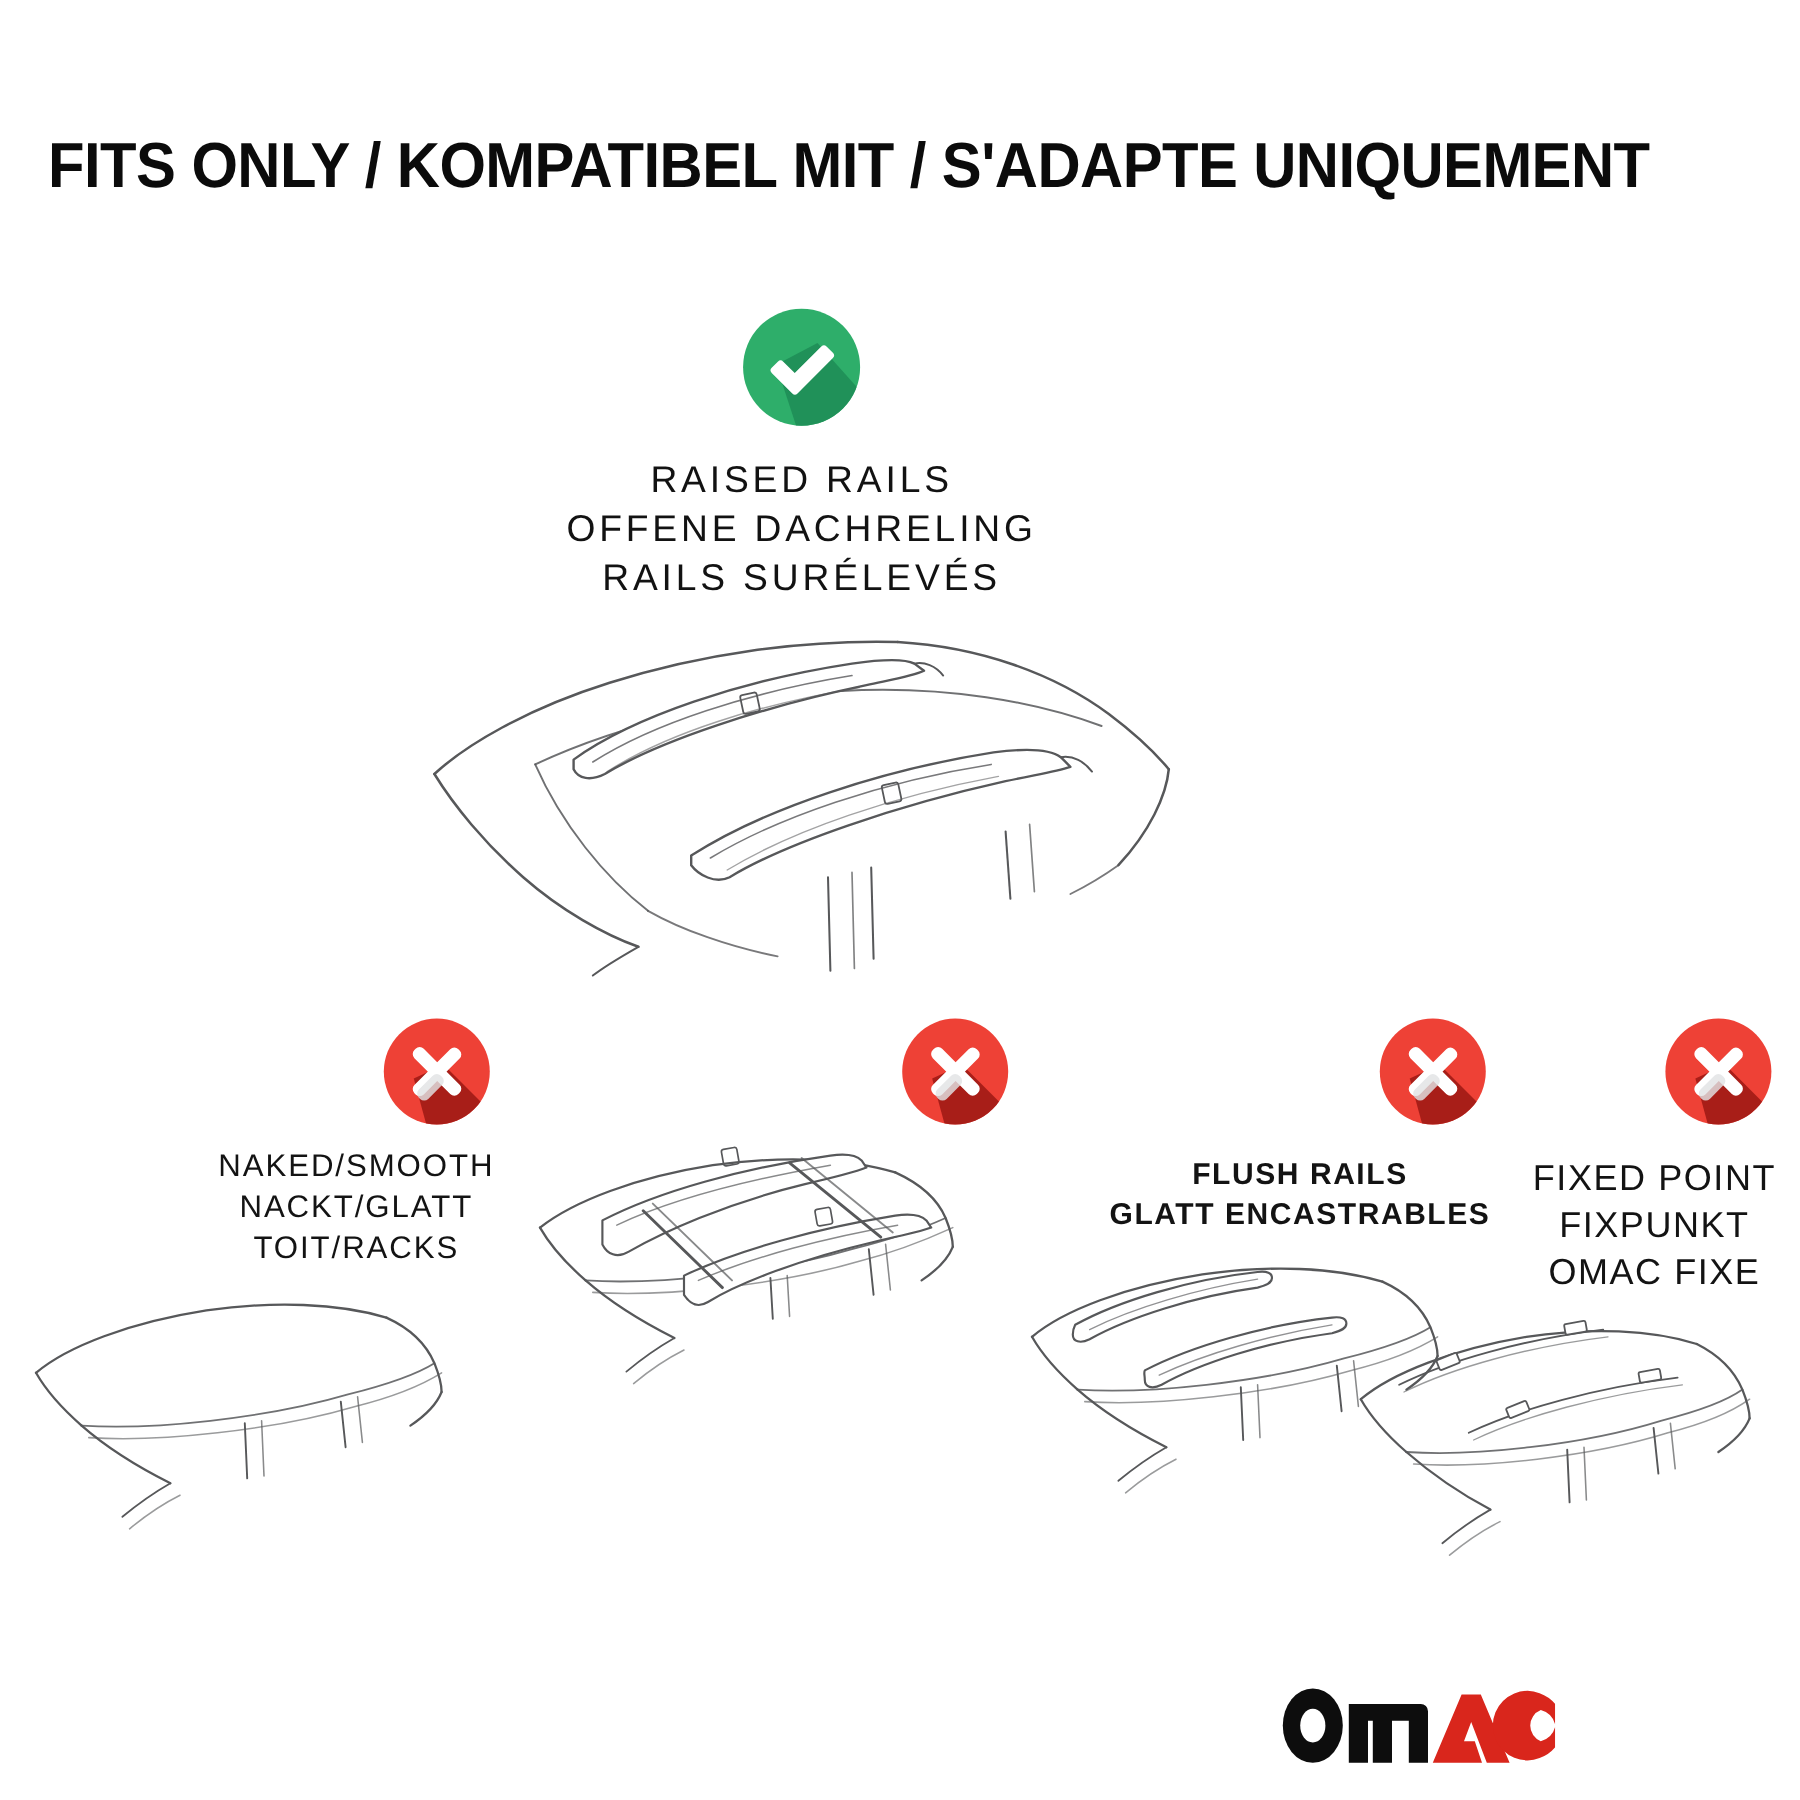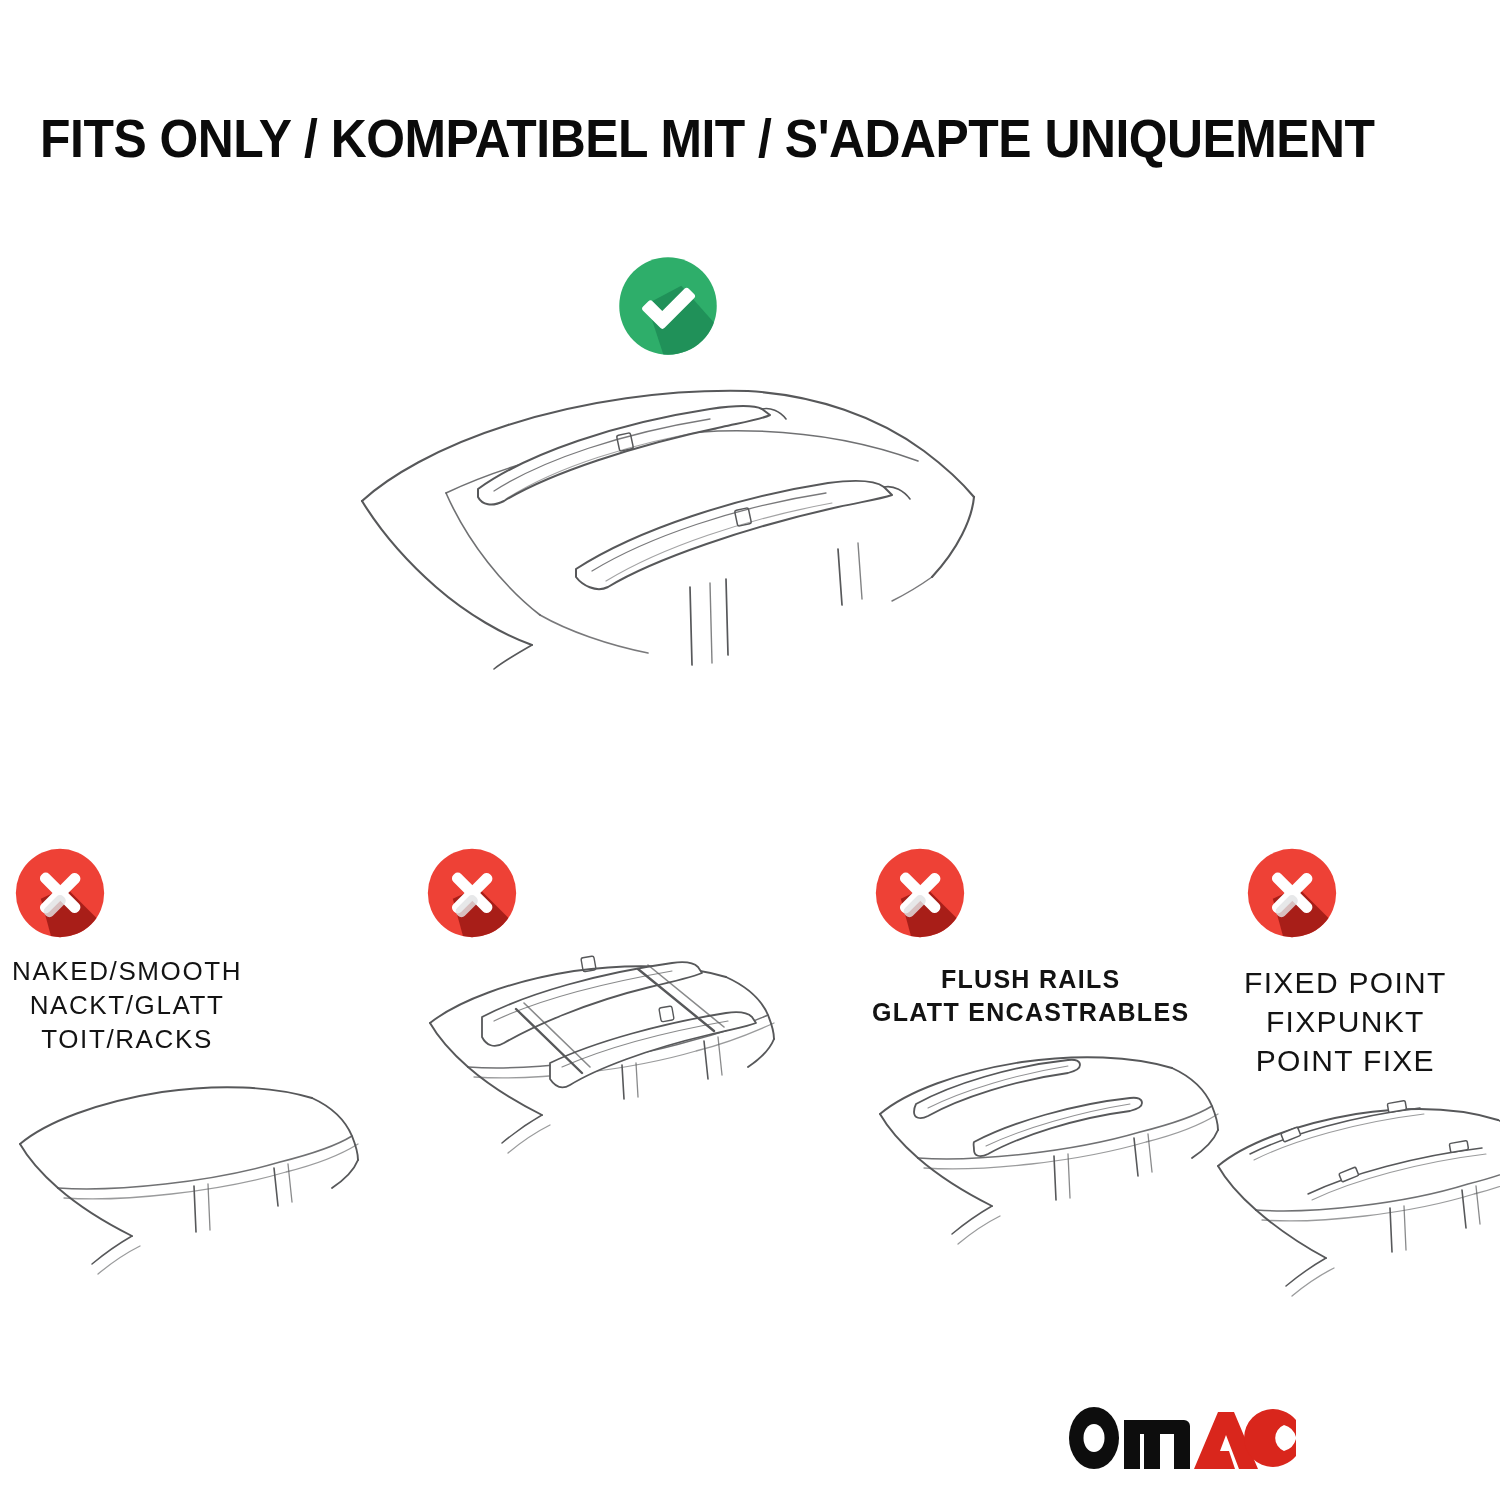--- a/index.html
+++ b/index.html
@@ -54,21 +54,21 @@
 
   
   .grid{
     position:absolute;
     left:0;top:845px;width:1500px;
     display:flex;
     align-items:flex-start;
   }
   .col{
     position:relative;
-    display:flex;flex-direction:column;align-items:flex-start;
+    display:flex;flex-direction:column;align-items:flex-end;
   }
   .col.c1{width:400px;margin-left:12px;}
   .col.c2{width:420px;margin-left:12px;}
   .col.c3{width:370px;margin-left:28px;}
   .col.c4{width:236px;margin-left:2px;}
 
   .badge-sm{width:96px;height:96px;display:block;}
 
   .col-labels{
     text-align:center;
@@ -115,20 +115,25 @@
             </clipPath>
         </defs>
         <circle cx="50" cy="50" r="46" fill="#2eae6a"></circle>
         <g clip-path="url(#cg)">
           <path d="M62.5 31 L100 73 L100 100 L47 100 L30 48 Z" fill="#1d8c56" opacity="0.85"></path>
         </g>
         <path d="M26.5 50.5 L31.5 45.5 Q33.5 43.6 35.6 45.7 L44.6 54.6 L65.5 33.7 Q67.6 31.7 69.6 33.7 L74.6 38.7 Q76.6 40.8 74.6 42.8 L46.8 70.6 Q44.7 72.6 42.7 70.6 L26.5 54.5 Q24.5 52.5 26.5 50.5 Z" fill="#ffffff"></path>
       </svg>
     </span>
 
+    <div class="hero-labels">
+      <div>RAISED RAILS</div>
+      <div>OFFENE DACHRELING</div>
+      <div>RAILS SURÉLEVÉS</div>
+    </div>
 
     <span class="hero-art">
       <svg viewBox="0 0 700 300" width="700" height="300" aria-hidden="true">
         <g fill="none" stroke="#57585a" stroke-width="2.1" stroke-linecap="round" stroke-linejoin="round">
 
           <path d="M44 128 C70 104 120 74 190 52 C265 28 350 16 430 18"></path>
           <path d="M430 18 C498 22 560 44 606 78 C630 96 646 112 656 124"></path>
           <path d="M44 128 C60 154 86 186 118 214 C150 242 186 262 214 272"></path>
           <path d="M656 124 C654 146 640 176 614 204"></path>
 
@@ -336,21 +341,21 @@
             <rect x="44.5" y="23" width="11.5" height="54" rx="5" transform="rotate(-45 50 50)"></rect>
           </g>
           <g clip-path="url(#cx4)" opacity=".82">
             <rect x="50" y="50" width="11.5" height="27" rx="5" transform="rotate(45 50 50)" fill="#e2e3e5"></rect>
           </g>
         </svg>
       </span>
       <div class="col-labels">
         <div>FIXED POINT</div>
         <div>FIXPUNKT</div>
-        <div>POINT FIXE</div>
+        <div>OMAC FIXE</div>
       </div>
       <span class="col-art">
         <svg viewBox="0 0 360 250" width="360" height="250" aria-hidden="true">
           <g fill="none" stroke="#57585a" stroke-width="1.9" stroke-linecap="round" stroke-linejoin="round">
             <path d="M14 76 C40 54 92 34 152 24 C206 16 256 18 294 30"></path>
             <path d="M294 30 C314 40 326 54 332 68 C336 78 338 86 338 92"></path>
             <path d="M14 76 C22 90 36 106 52 120"></path>
             <path d="M52 120 C68 134 92 152 122 168"></path>
             <path d="M338 92 C334 102 324 112 312 120"></path>
             <path d="M52 120 C108 124 200 114 264 94 C296 86 318 78 332 68" stroke-width="1.5" opacity=".85"></path>

